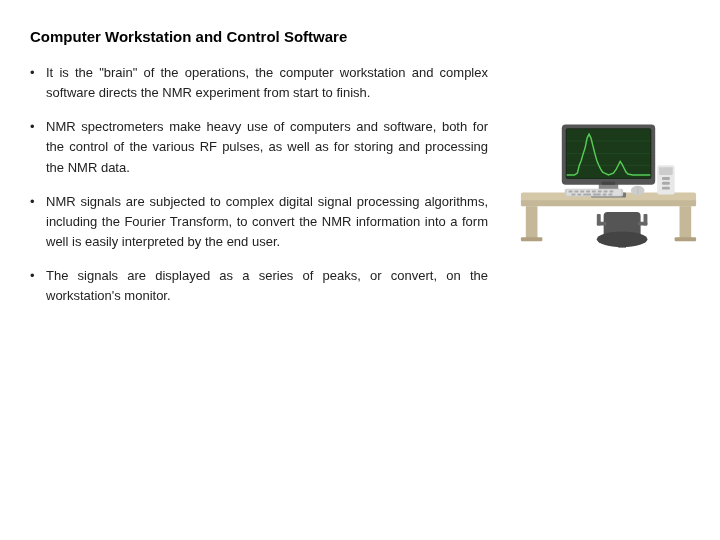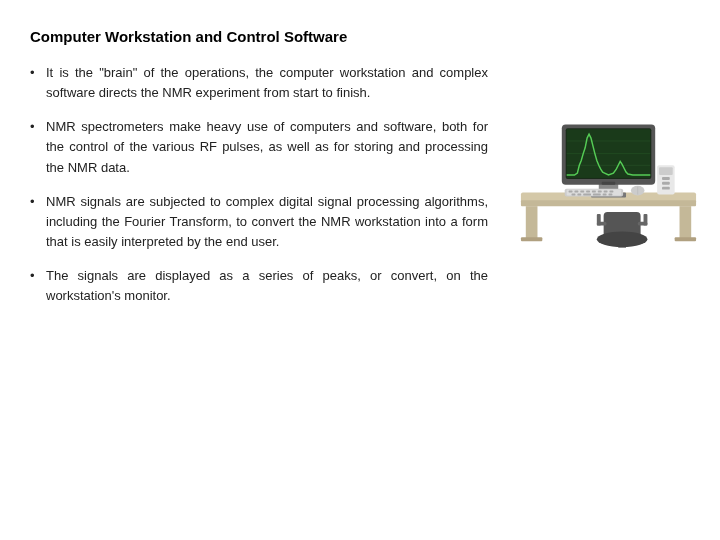--- a/index.html
+++ b/index.html
@@ -77,21 +77,21 @@
       <div class="bullet-item">
         <span class="bullet-dot">•</span>
         <span class="bullet-text">It is the "brain" of the operations, the computer workstation and complex software directs the NMR experiment from start to finish.</span>
       </div>
       <div class="bullet-item">
         <span class="bullet-dot">•</span>
         <span class="bullet-text">NMR spectrometers make heavy use of computers and software, both for the control of the various RF pulses, as well as for storing and processing the NMR data.</span>
       </div>
       <div class="bullet-item">
         <span class="bullet-dot">•</span>
-        <span class="bullet-text">NMR signals are subjected to complex digital signal processing algorithms, including the Fourier Transform, to convert the NMR workstation into a form that is easily interpreted by the end user.</span>
+        <span class="bullet-text">NMR signals are subjected to complex digital signal processing algorithms, including the Fourier Transform, to convert the NMR information into a form well is easily interpreted by the end user.</span>
       </div>
       <div class="bullet-item">
         <span class="bullet-dot">•</span>
         <span class="bullet-text">The signals are displayed as a series of peaks, or convert, on the workstation's monitor.</span>
       </div>
     </div>
     <div class="image-area">
 
       <svg class="workstation-svg" viewBox="0 0 200 185" xmlns="http://www.w3.org/2000/svg">
 

